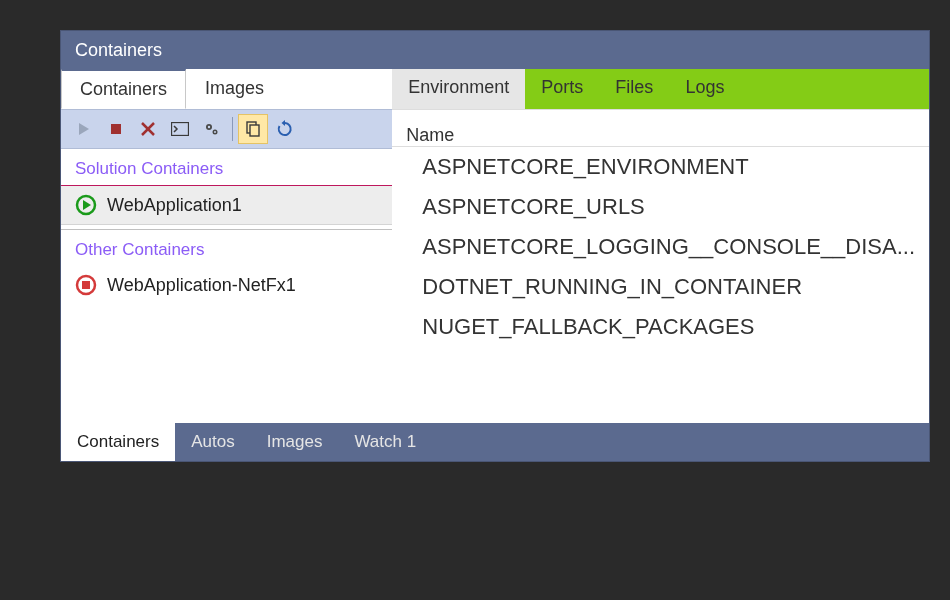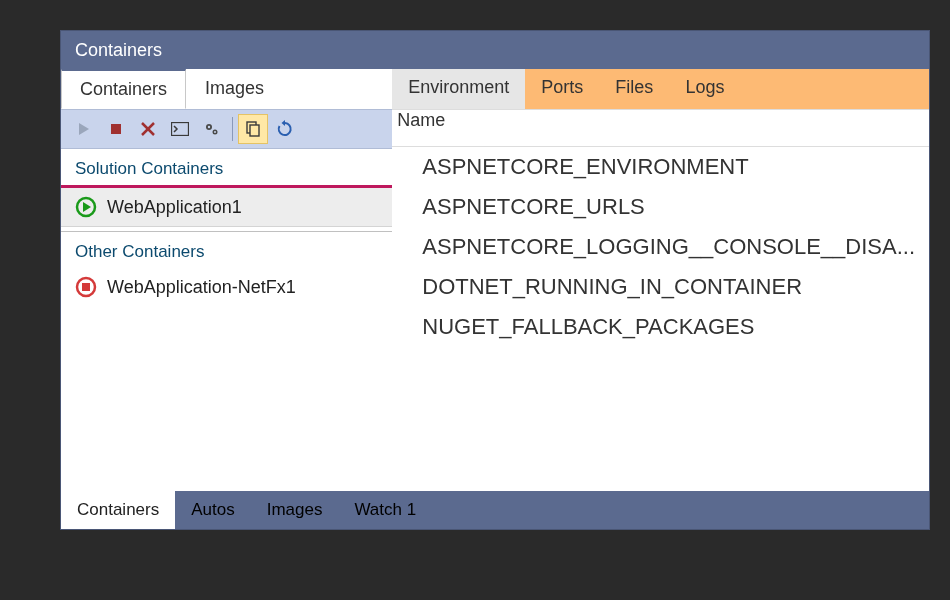--- a/index.html
+++ b/index.html
@@ -1,20 +1,20 @@
 <!DOCTYPE html>
 <html><head>
   <meta charset="utf-8">
   <style>
     * { box-sizing: border-box; margin: 0; padding: 0; }
     body { font-family: "Segoe UI", Tahoma, sans-serif; background: #2a2a2a; width: 950px; height: 600px; overflow: hidden; }
     .window {
       position: absolute;
       left: 60px; top: 30px;
-      width: 870px; height: 500px;
+      width: 870px; height: 432px;
       background: #5b6a8f;
       border: 1px solid #4a5675;
       display: flex; flex-direction: column;
     }
     .titlebar {
       height: 38px;
       background: #5b6a8f;
       color: #fff;
       display: flex; align-items: center;
       padding: 0 14px;
@@ -73,67 +73,67 @@
       background: #8a99b9;
       margin: 0 3px;
     }
     .list-area {
       flex: 1;
       background: #fff;
       overflow: auto;
     }
     .group-header {
       padding: 10px 14px 6px;
-      color: #0c4a6e;
+      color: #8b5cf6;
       font-size: 17px;
     }
     .container-row {
       display: flex; align-items: center;
       gap: 10px;
       padding: 8px 14px;
       font-size: 18px;
       color: #222;
       cursor: pointer;
     }
     .container-row.selected {
       background: #ededed;
-      border-top: 3px solid #be185d;
+      border-top: 1px solid #be185d;
       border-bottom: 1px solid #d4d4d4;
     }
     .group-divider {
       height: 1px;
       background: #c0c0c0;
       margin: 4px 0 0 0;
     }
     
     .right-panel {
       flex: 1;
       display: flex; flex-direction: column;
       background: #fff;
     }
     .right-tabs {
       display: flex;
       height: 40px;
-      background: #fdba74;
+      background: #84cc16;
     }
     .right-tab {
       padding: 8px 16px 6px;
       font-size: 18px;
       color: #333;
       cursor: pointer;
     }
     .right-tab.active {
       background: #e6e6e6;
     }
     .grid-header {
       height: 38px;
       border-top: 1px solid #ddd;
       border-bottom: 1px solid #ddd;
-      display: flex; align-items: flex-start;
-      padding: 0 5px;
+      display: flex; align-items: flex-end;
+      padding: 0 14px;
       font-size: 18px;
       color: #333;
     }
     .env-list {
       flex: 1;
       overflow: auto;
     }
     .env-row {
       padding: 7px 14px 7px 30px;
       font-size: 22px;
@@ -145,21 +145,21 @@
     
     .bottom-tabs {
       height: 38px;
       background: #5b6a8f;
       display: flex;
       align-items: stretch;
     }
     .bottom-tab {
       padding: 8px 16px;
       font-size: 17px;
-      color: #000000;
+      color: #e5e5e5;
       cursor: pointer;
       display: flex; align-items: center;
     }
     .bottom-tab.active {
       background: #fff;
       color: #222;
     }
     
     svg { display: block; }
   </style>

